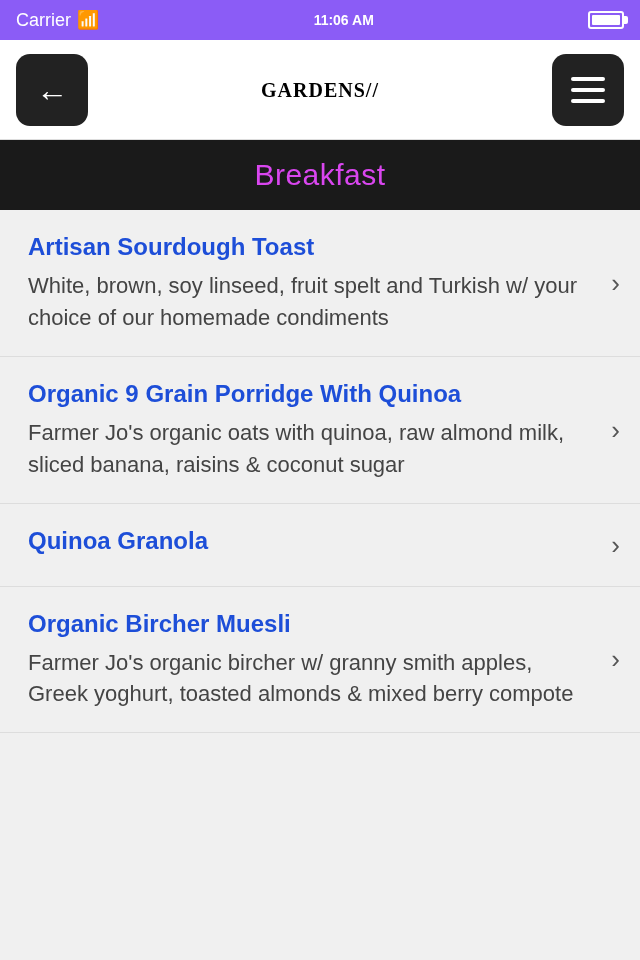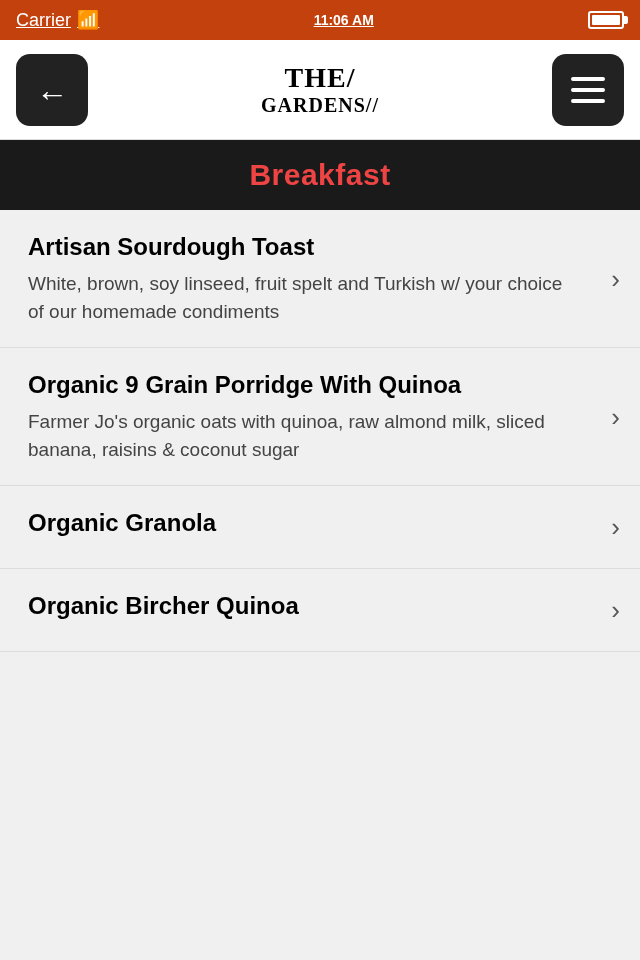--- a/index.html
+++ b/index.html
@@ -9,29 +9,28 @@
       width: 640px;
       min-height: 960px;
       background: #f0f0f0;
       font-family: 'Helvetica Neue', Helvetica, Arial, sans-serif;
     }
 
     
     .status-bar {
       width: 100%;
       height: 40px;
-      background: #c2410c;
+      background: #8b5cf6;
       display: flex;
       align-items: center;
       justify-content: space-between;
       padding: 0 16px;
       color: #fff;
       font-size: 18px;
       font-weight: 500;
-      text-decoration: underline;
     }
     .status-bar .carrier-wifi {
       display: flex;
       align-items: center;
       gap: 6px;
     }
     .status-bar .time {
       font-size: 14px;
       font-weight: 600;
     }
@@ -125,46 +124,46 @@
     }
 
     
     .section-header {
       width: 100%;
       background: #1a1a1a;
       padding: 18px 20px;
       text-align: center;
     }
     .section-title {
-      color: #ef4444;
+      color: #d946ef;
       font-size: 30px;
-      font-weight: 700;
+      font-weight: 400;
       letter-spacing: 0.5px;
     }
 
     
     .menu-list {
       width: 100%;
     }
     .menu-item {
       background: #f0f0f0;
       padding: 22px 60px 22px 28px;
       border-bottom: 1px solid #ddd;
       position: relative;
       cursor: pointer;
     }
     .menu-item-title {
       font-size: 24px;
       font-weight: 700;
-      color: #000000;
+      color: #1d4ed8;
       margin-bottom: 8px;
       line-height: 1.25;
     }
     .menu-item-desc {
-      font-size: 19px;
+      font-size: 22px;
       color: #444;
       line-height: 1.45;
     }
     .menu-item-chevron {
       position: absolute;
       right: 20px;
       top: 50%;
       transform: translateY(-50%);
       font-size: 26px;
       color: #555;
@@ -185,21 +184,20 @@
       <div class="battery-fill"></div>
     </div>
   </div>
 </div>
 
 <div class="nav-bar">
   <div class="nav-btn">
     <span class="back-arrow">←</span>
   </div>
   <div class="logo-text">
-    <span class="the-slash">THE/</span>
     <span class="gardens">GARDENS//</span>
   </div>
   <div class="nav-btn">
     <div class="menu-lines">
       <div class="menu-line"></div>
       <div class="menu-line"></div>
       <div class="menu-line"></div>
     </div>
   </div>
 </div>
@@ -213,20 +211,21 @@
       <div class="menu-item-title">Artisan Sourdough Toast</div>
       <div class="menu-item-desc">White, brown, soy linseed, fruit spelt and Turkish w/ your choice of our homemade condiments</div>
       <span class="menu-item-chevron">›</span>
     </div>
     <div class="menu-item">
       <div class="menu-item-title">Organic 9 Grain Porridge With Quinoa</div>
       <div class="menu-item-desc">Farmer Jo's organic oats with quinoa, raw almond milk, sliced banana, raisins &amp; coconut sugar</div>
       <span class="menu-item-chevron">›</span>
     </div>
     <div class="menu-item">
-      <div class="menu-item-title">Organic Granola</div>
+      <div class="menu-item-title">Quinoa Granola</div>
       <span class="menu-item-chevron">›</span>
     </div>
     <div class="menu-item">
-      <div class="menu-item-title">Organic Bircher Quinoa</div>
+      <div class="menu-item-title">Organic Bircher Muesli</div>
+      <div class="menu-item-desc">Farmer Jo's organic bircher w/ granny smith apples, Greek yoghurt, toasted almonds &amp; mixed berry compote</div>
       <span class="menu-item-chevron">›</span>
     </div>
   </div>
 
 </body></html>

